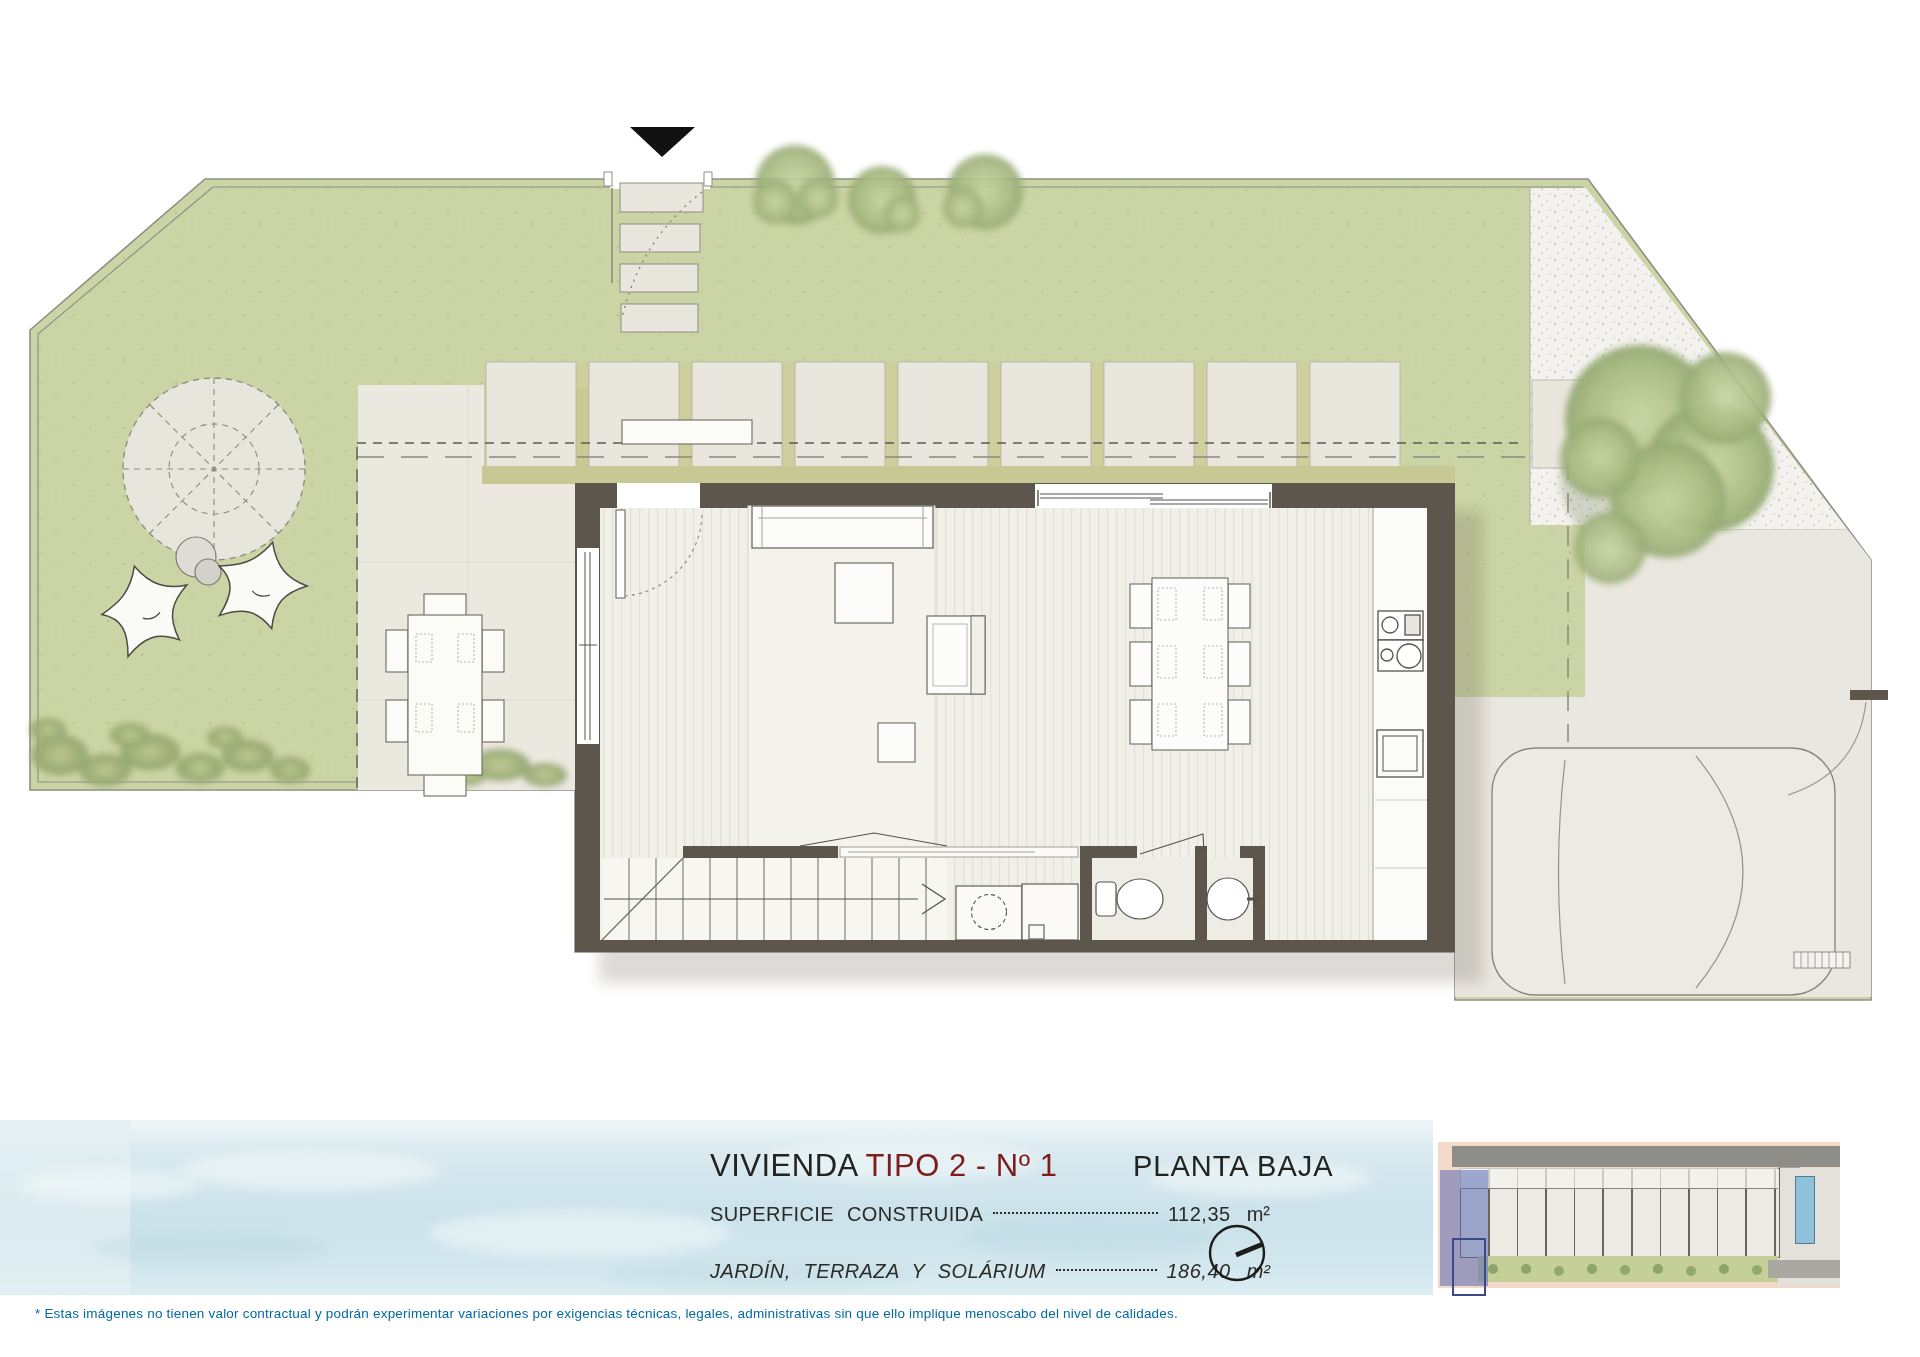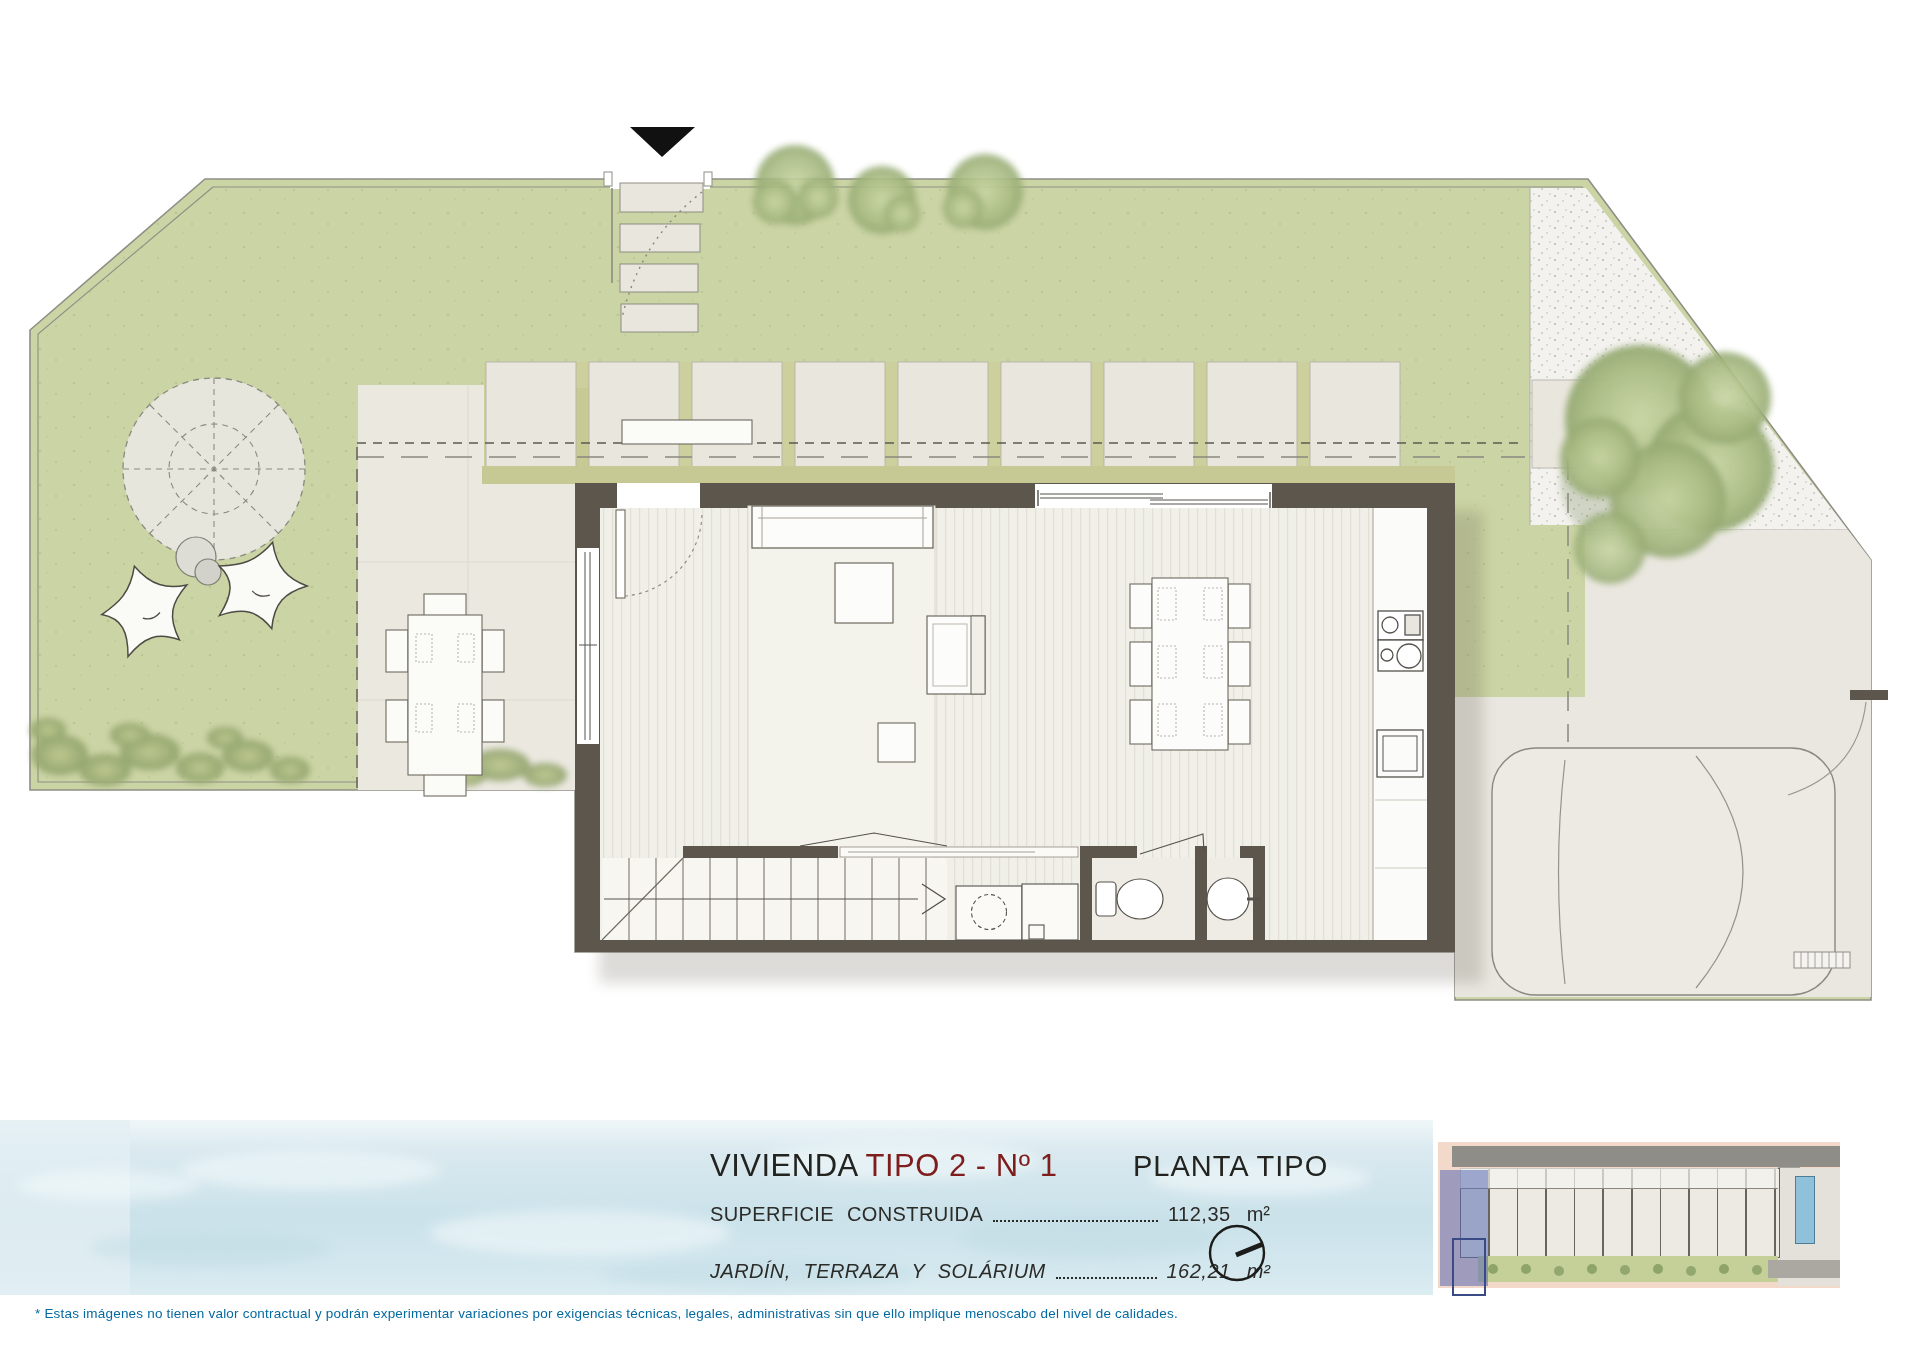--- a/index.html
+++ b/index.html
@@ -8,21 +8,21 @@
   .abs{position:absolute;}
   
   .water-band{left:0;top:1120px;width:1433px;height:175px;
     background:linear-gradient(180deg,#eff6f8 0%,#d9e9ef 18%,#cbe2ea 55%,#d3e7ee 85%,#dcedf2 100%);}
   .water-band .ripple{position:absolute;border-radius:50%;background:#f4fafb;filter:blur(6px);opacity:.55;}
   .water-band .ripple.dk{background:#b9d6e0;opacity:.35;}
   .water-left{position:absolute;left:0;top:0;width:130px;height:175px;background:#e3eff3;opacity:.75;}
   .plan-title{left:710px;top:1148px;font-size:31px;font-weight:500;letter-spacing:.5px;white-space:nowrap;}
   .plan-title .accent{color:#7f1d1d;}
   .plan-label{left:1133px;top:1150px;font-size:29px;font-weight:500;letter-spacing:1px;white-space:nowrap;}
-  .area-row{left:710px;width:560px;display:flex;align-items:flex-end;font-size:20px;
+  .area-row{left:710px;width:560px;display:flex;align-items:center;font-size:20px;
             color:#2b2b28;white-space:nowrap;}
   .area-row .lbl{word-spacing:7px;letter-spacing:.4px;}
   .area-row .leader{flex:1;border-bottom:2.2px dotted #2a2a28;margin:0 10px 4px 10px;min-width:40px;}
   .area-row .val{letter-spacing:.5px;}
   .area-row .unit{margin-left:16px;}
   .row1{top:1203px;}
   .row2{top:1260px;font-style:italic;}
   .disclaimer{left:35px;top:1306px;font-size:13.5px;color:#0369a1;letter-spacing:.2px;}
   
   .thumb{left:1438px;top:1142px;width:402px;height:146px;background:#f3d9c9;}
@@ -341,33 +341,33 @@
   <div class="ripple" style="left:1150px;top:40px;width:220px;height:36px;"></div>
   <div class="ripple dk" style="left:600px;top:140px;width:320px;height:30px;"></div>
   <div class="ripple" style="left:20px;top:50px;width:180px;height:30px;"></div>
 </div>
 
 <div class="abs plan-title">
   <span>VIVIENDA</span>
   <span class="accent">TIPO 2 - Nº 1</span>
 </div>
 
-<div class="abs plan-label">PLANTA TIPO</div>
+<div class="abs plan-label">PLANTA BAJA</div>
 
 <div class="abs area-row row1">
   <span class="lbl">SUPERFICIE   CONSTRUIDA</span>
   <span class="leader"></span>
   <span class="val">112,35</span>
   <span class="unit">m²</span>
 </div>
 
 <div class="abs area-row row2">
   <span class="lbl">JARDÍN,  TERRAZA  Y  SOLÁRIUM</span>
   <span class="leader"></span>
-  <span class="val">162,21</span>
+  <span class="val">186,40</span>
   <span class="unit">m²</span>
 </div>
 
 <svg class="abs compass-wrap" viewBox="0 0 62 62">
   <circle cx="31" cy="31" r="27" fill="none" stroke="#1c1c1a" stroke-width="2.4"></circle>
   <line x1="30" y1="33" x2="57" y2="22" stroke="#1c1c1a" stroke-width="5"></line>
 </svg>
 
 <div class="abs thumb">
   <div class="abs road"></div>

